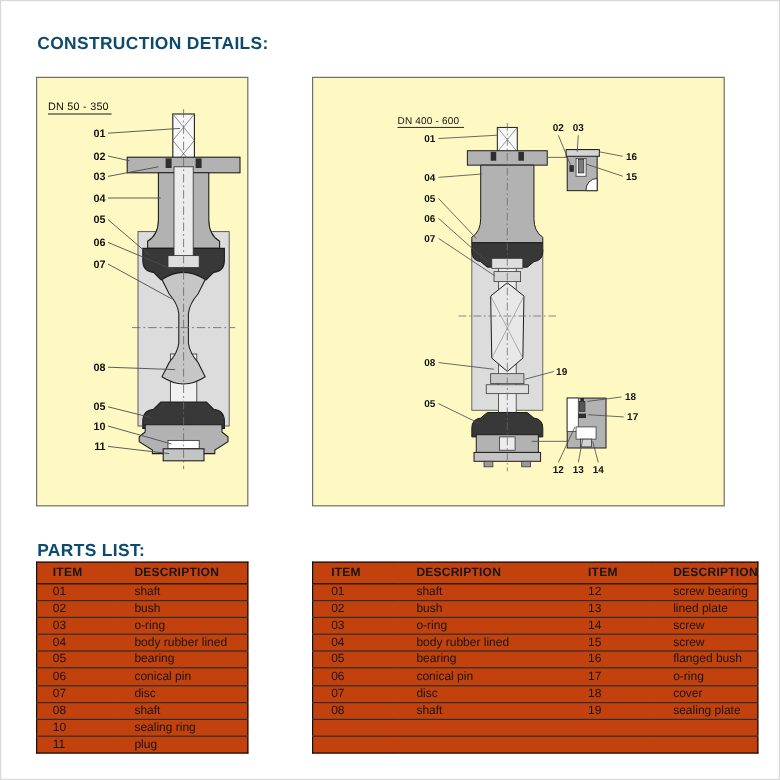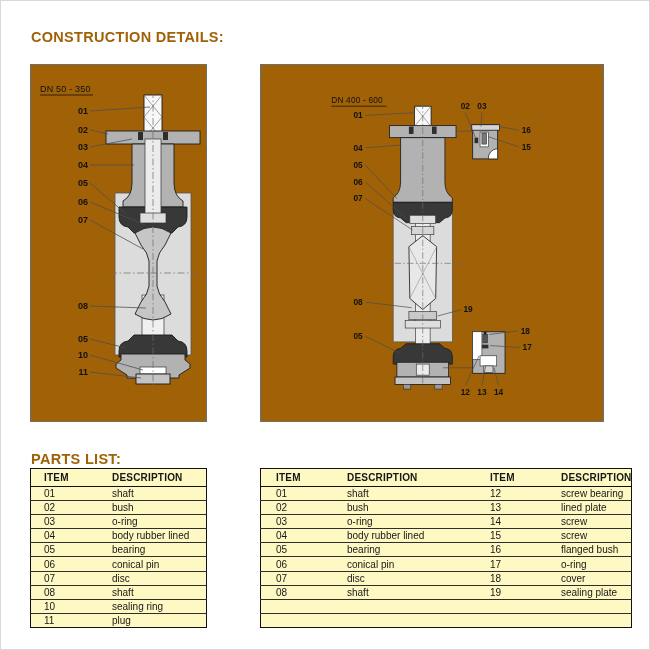--- a/index.html
+++ b/index.html
@@ -3,41 +3,41 @@
 <meta charset="utf-8">
 <style>
   html,body{margin:0;padding:0;background:#fff;}
   #page{
     position:relative;width:650px;height:650px;background:#ffffff;
     font-family:"Liberation Sans",sans-serif;color:#111;
     border:1px solid #d8d8d8;box-sizing:border-box;overflow:hidden;
   }
   .sec-title{
     position:absolute;left:30px;font-weight:bold;font-size:14.5px;
-    letter-spacing:.3px;color:#a16207;white-space:nowrap;
+    letter-spacing:.3px;color:#0c4a6e;white-space:nowrap;
   }
   #construction-title{top:28px;}
   #parts-title{top:450px;}
   .diagram-box{
-    position:absolute;top:63px;border:1px solid #6f6f6f;background:#a16207;box-sizing:border-box;
+    position:absolute;top:63px;border:1px solid #6f6f6f;background:#fef9c3;box-sizing:border-box;
   }
   #left-box{left:29px;width:177px;height:358px;}
   #right-box{left:259px;width:344px;height:358px;text-align:center;}
   .diagram-box svg{display:block;width:100%;height:100%;}
   
   .co{font-family:"Liberation Sans",sans-serif;font-size:9px;font-weight:bold;fill:#111;}
   .dn{font-family:"Liberation Sans",sans-serif;font-size:9px;fill:#111;letter-spacing:.2px;}
   .ld{stroke:#4c4c4c;stroke-width:.75;fill:none;}
   .ol{stroke:#1c1c1c;stroke-width:.9;}
   .thin{stroke:#333;stroke-width:.7;}
   .cl{stroke:#6a6a6a;stroke-width:.7;stroke-dasharray:7 2.5 1.5 2.5;fill:none;}
   
   table.parts{
     position:absolute;top:467px;border-collapse:collapse;table-layout:fixed;
-    font-size:10px;color:#161616;border:1.5px solid #111;background:#fef9c3;
+    font-size:10px;color:#161616;border:1.5px solid #111;background:#c2410c;
   }
   #left-table{left:29px;width:177px;}
   #right-table{left:259px;width:372px;}
   table.parts th{
     text-align:left;font-weight:bold;font-size:10px;height:16px;
     border-bottom:1.5px solid #111;padding:0 0 1px 0;letter-spacing:.2px;
   }
   table.parts td{
     height:13.1px;padding:0;border-top:1px solid #2e2e2e;
     white-space:nowrap;overflow:hidden;

